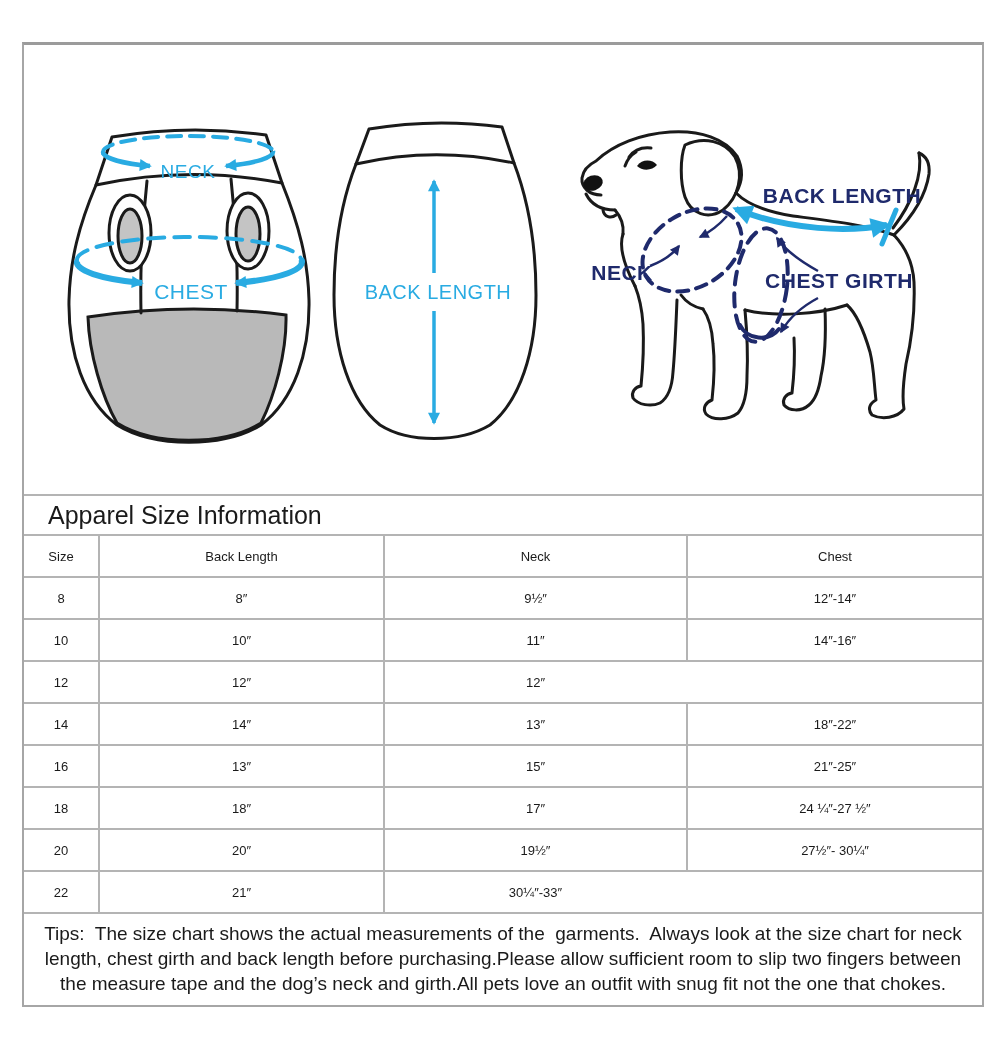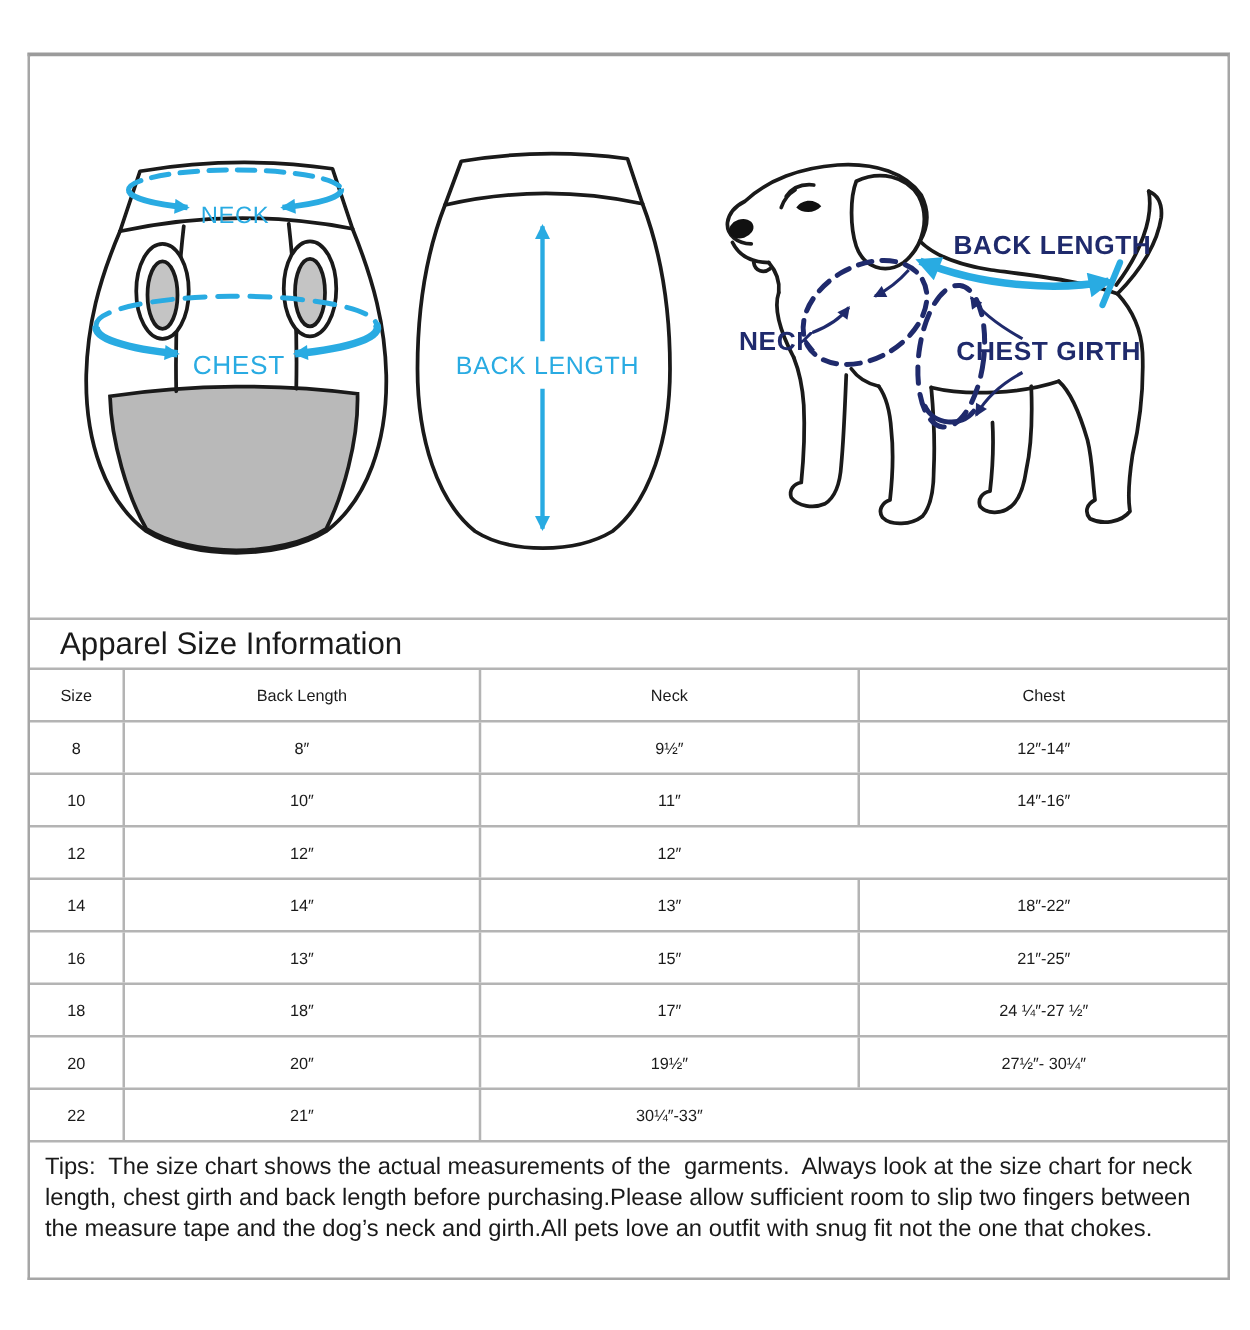--- a/index.html
+++ b/index.html
@@ -9,22 +9,22 @@
            box-sizing:border-box; background:#fff;
            border:2px solid #a6a6a6; border-top:3px solid #9b9b9b; }
   .diagram { height:449px; border-bottom:2px solid #b4b4b4; overflow:hidden; }
   .title-row { height:38px; border-bottom:2px solid #b4b4b4; display:flex;
                align-items:center; padding-left:24px; font-size:25px; }
   .thead, .trow { display:grid; grid-template-columns:74px 285px 303px 1fr;
                   border-bottom:2px solid #b4b4b4; }
   .cell { height:40px; display:flex; align-items:center; justify-content:center;
           font-size:13px; }
   .cell + .cell { border-left:2px solid #b4b4b4; }
-  .tips { padding:7px 12px 26px 12px; font-size:19px; line-height:25px;
-          white-space:pre-wrap; }
+  .tips { padding:7px 12px 9px 12px; font-size:19px; line-height:25px;
+          white-space:pre-wrap;text-align:center; }
   svg text { font-family:"Liberation Sans", sans-serif; }
   .cyanlab { fill:#29ABE2; font-size:19px; font-weight:500; letter-spacing:0.5px; }
   .navylab { fill:#1F2A6C; font-size:21px; font-weight:700; letter-spacing:0.5px; }
   .ink { stroke:#1a1a1a; stroke-width:3; fill:none; stroke-linecap:round; stroke-linejoin:round; }
 </style>
 </head>
 <body>
 
 <div class="sheet">
 

